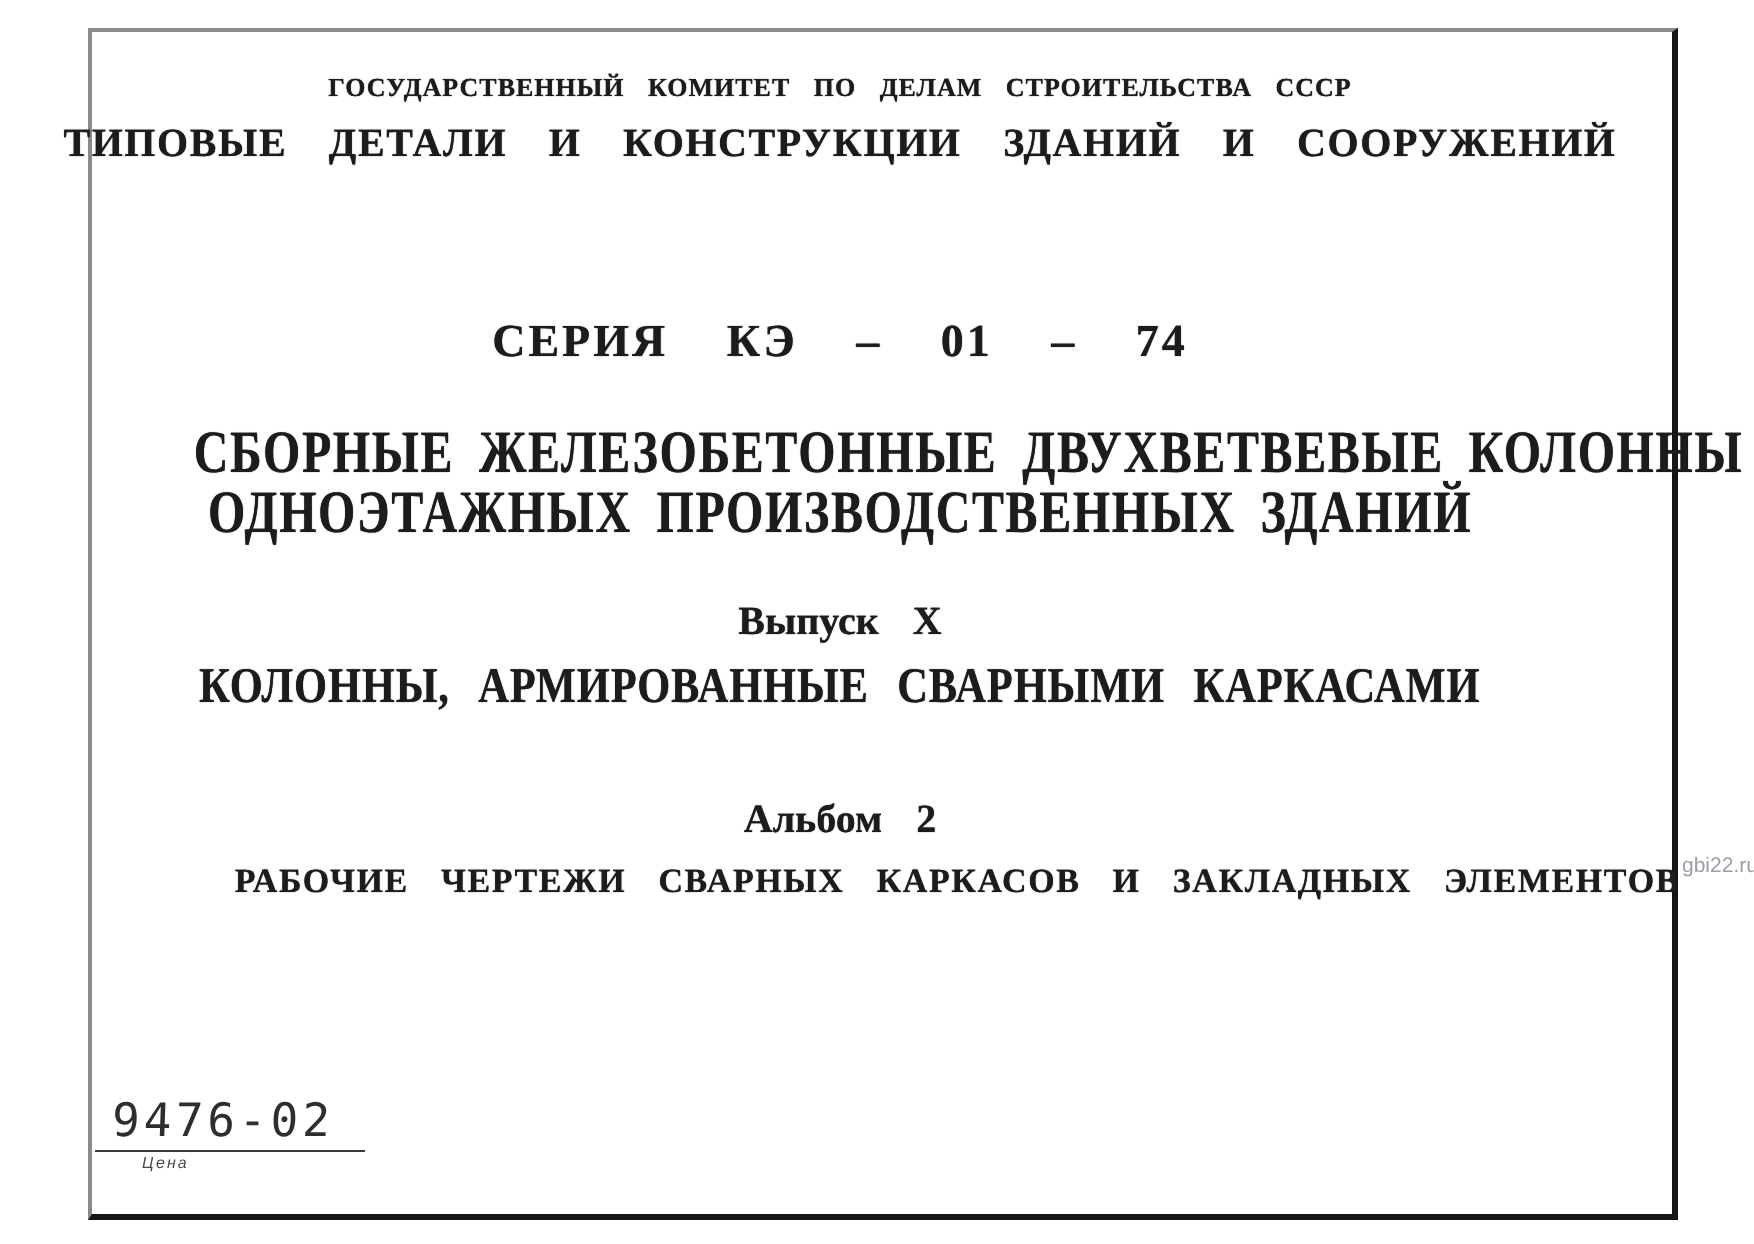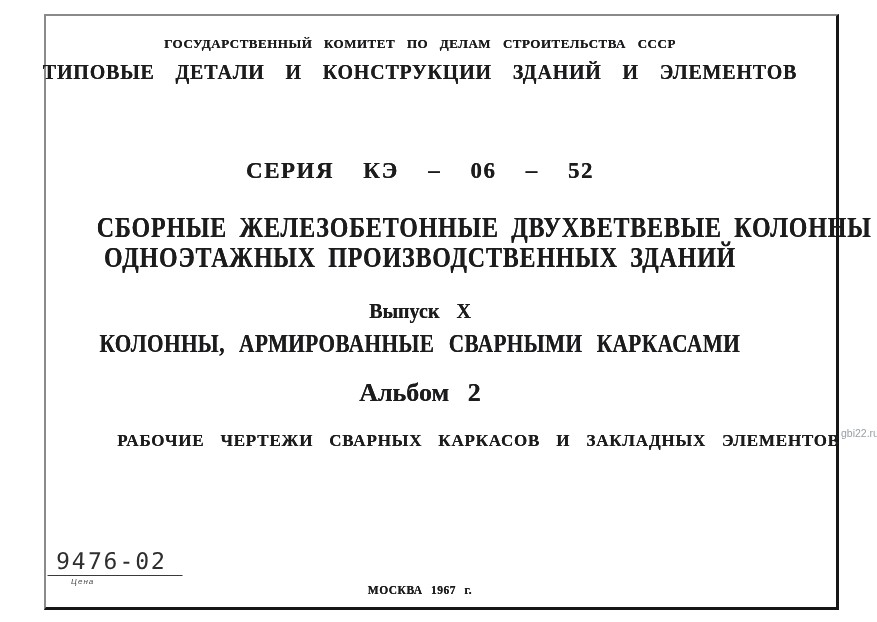--- a/index.html
+++ b/index.html
@@ -44,21 +44,21 @@
     transform-origin: 50% 50%;
     white-space: nowrap;
   }
   .committee   { top: 37px;  font-size: 13px;   letter-spacing: 0.5px; word-spacing: 8px; }
   .collection  { top: 62px;  font-size: 20px;   letter-spacing: 0.8px; word-spacing: 15px; }
   .series      { top: 159px; font-size: 23px;   letter-spacing: 1.5px; word-spacing: 22px; }
   .main-title  { top: 212px; font-size: 30px;   line-height: 30px; letter-spacing: 1px; word-spacing: 7px; }
   .issue       { top: 301px; font-size: 20px;   word-spacing: 12px; }
   .issue-title { top: 331px; font-size: 25px;   letter-spacing: 0.5px; word-spacing: 10px; text-align: center; }
   .issue-title .cond { transform: scaleX(0.85); }
-  .album       { top: 380px; font-size: 26px;   word-spacing: 12px; }
+  .album       { top: 400px; font-size: 20px;   word-spacing: 12px; }
   .album-title { top: 432px; font-size: 17px;   letter-spacing: 0.8px; word-spacing: 11px; text-align: right; }
   .publisher   { top: 569px; font-size: 13px;   letter-spacing: 0.3px; word-spacing: 7px; }
   .city-year   { top: 585px; font-size: 11.5px; letter-spacing: 0.5px; word-spacing: 5px; }
 
   
   .stamp {
     position: absolute;
     left: 48px; top: 548px;
     color: #2e2e30;
   }
@@ -92,23 +92,23 @@
 </style>
 </head>
 <body>
 
 <div class="page">
 
   <div class="sheet"></div>
 
   <div class="line committee">ГОСУДАРСТВЕННЫЙ КОМИТЕТ ПО ДЕЛАМ СТРОИТЕЛЬСТВА СССР</div>
 
-  <div class="line collection">ТИПОВЫЕ ДЕТАЛИ И КОНСТРУКЦИИ ЗДАНИЙ И ЭЛЕМЕНТОВ</div>
+  <div class="line collection">ТИПОВЫЕ ДЕТАЛИ И КОНСТРУКЦИИ ЗДАНИЙ И СООРУЖЕНИЙ</div>
 
-  <div class="line series">СЕРИЯ КЭ – 06 – 52</div>
+  <div class="line series">СЕРИЯ КЭ – 01 – 74</div>
 
   <div class="line main-title">
     <span class="cond">СБОРНЫЕ ЖЕЛЕЗОБЕТОННЫЕ ДВУХВЕТВЕВЫЕ КОЛОННЫ</span><br>
     <span class="cond">ОДНОЭТАЖНЫХ ПРОИЗВОДСТВЕННЫХ ЗДАНИЙ</span>
   </div>
 
   <div class="line issue">Выпуск X</div>
 
   <div class="line issue-title">
     <span class="cond">КОЛОННЫ, АРМИРОВАННЫЕ СВАРНЫМИ КАРКАСАМИ</span>
@@ -117,17 +117,16 @@
   <div class="line album">Альбом 2</div>
 
   <div class="line album-title">РАБОЧИЕ ЧЕРТЕЖИ СВАРНЫХ КАРКАСОВ И ЗАКЛАДНЫХ ЭЛЕМЕНТОВ</div>
 
   <div class="stamp">
     <div class="stamp-number">9476-02</div>
     <div class="stamp-caption">Цена</div>
   </div>
 
 
-  <div class="line city-year">МОСКВА 1967 г.</div>
 
   <div class="watermark">gbi22.ru</div>
 
 </div>
 
 </body></html>

